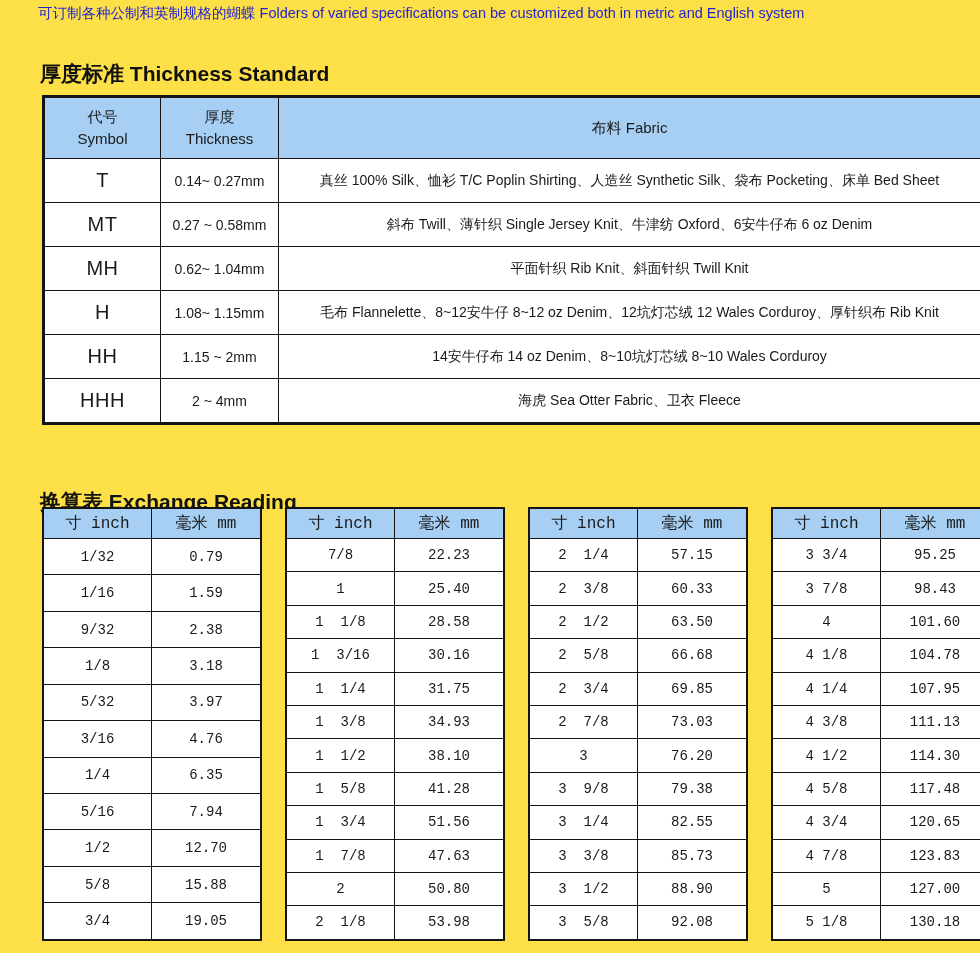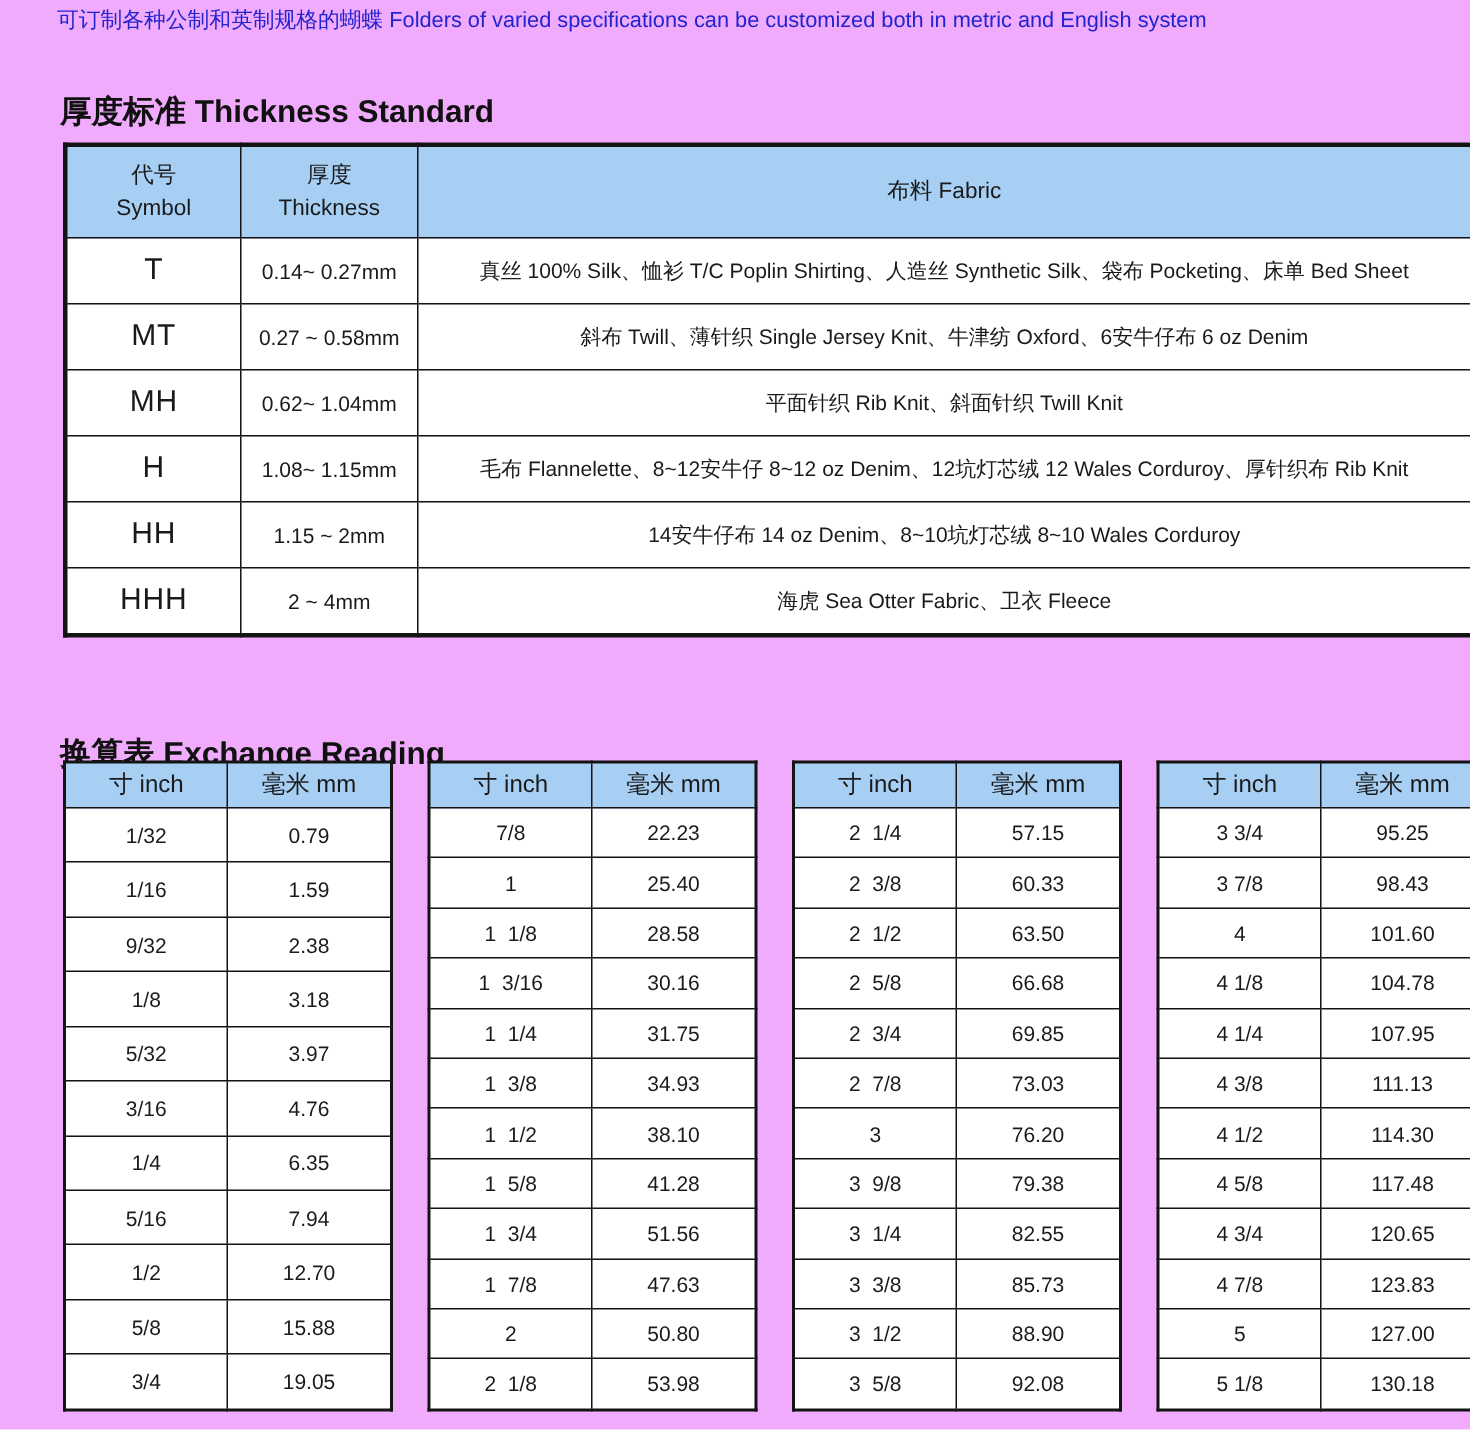--- a/index.html
+++ b/index.html
@@ -9,21 +9,21 @@
     width: 980px;
     height: 953px;
     font-family: "Liberation Sans", "DejaVu Sans", sans-serif;
     color: #1a1a1a;
   }
   .page {
     position: relative;
     width: 980px;
     height: 953px;
     overflow: hidden;
-    background: #f0abfc;
+    background: #fde047;
   }
   .top-note {
     position: absolute;
     left: 38px;
     top: 4px;
     font-size: 14.5px;
     color: var(--note-blue, #2323cf);
     white-space: nowrap;
   }
   .section-title {
@@ -73,21 +73,21 @@
 
   
   .exchange-row-wrap {
     position: absolute;
     left: 42px;
     top: 507px;
     width: 897px;
     display: flex;
     gap: 23px;
   }
-  .exchange-table { width: 207px; border: 2.5px solid #141414; }
+  .exchange-table { width: 207px; border: 2.5px solid #141414; font-family: Liberation Mono, monospace; }
   .exchange-table th, .exchange-table td {
     border: 1.5px solid #141414;
     text-align: center;
     vertical-align: middle;
     padding: 0 2px;
   }
   .exchange-table thead th {
     background: var(--header-bg, #a6cff3);
     height: 29px;
     font-weight: normal;

